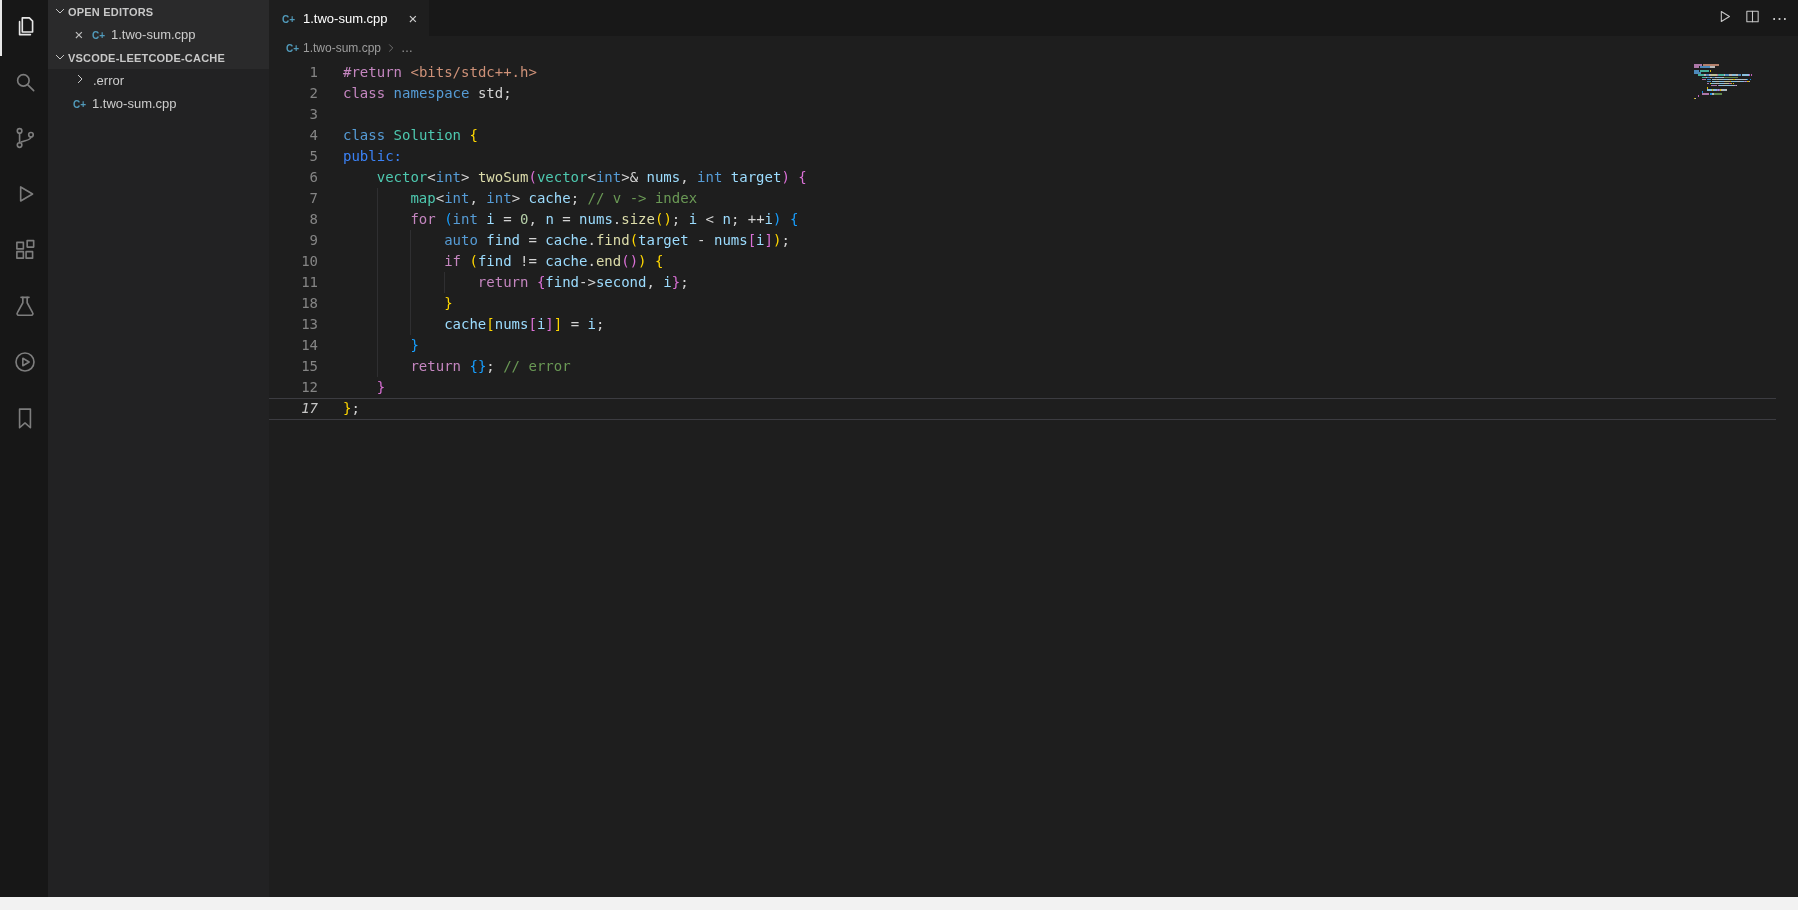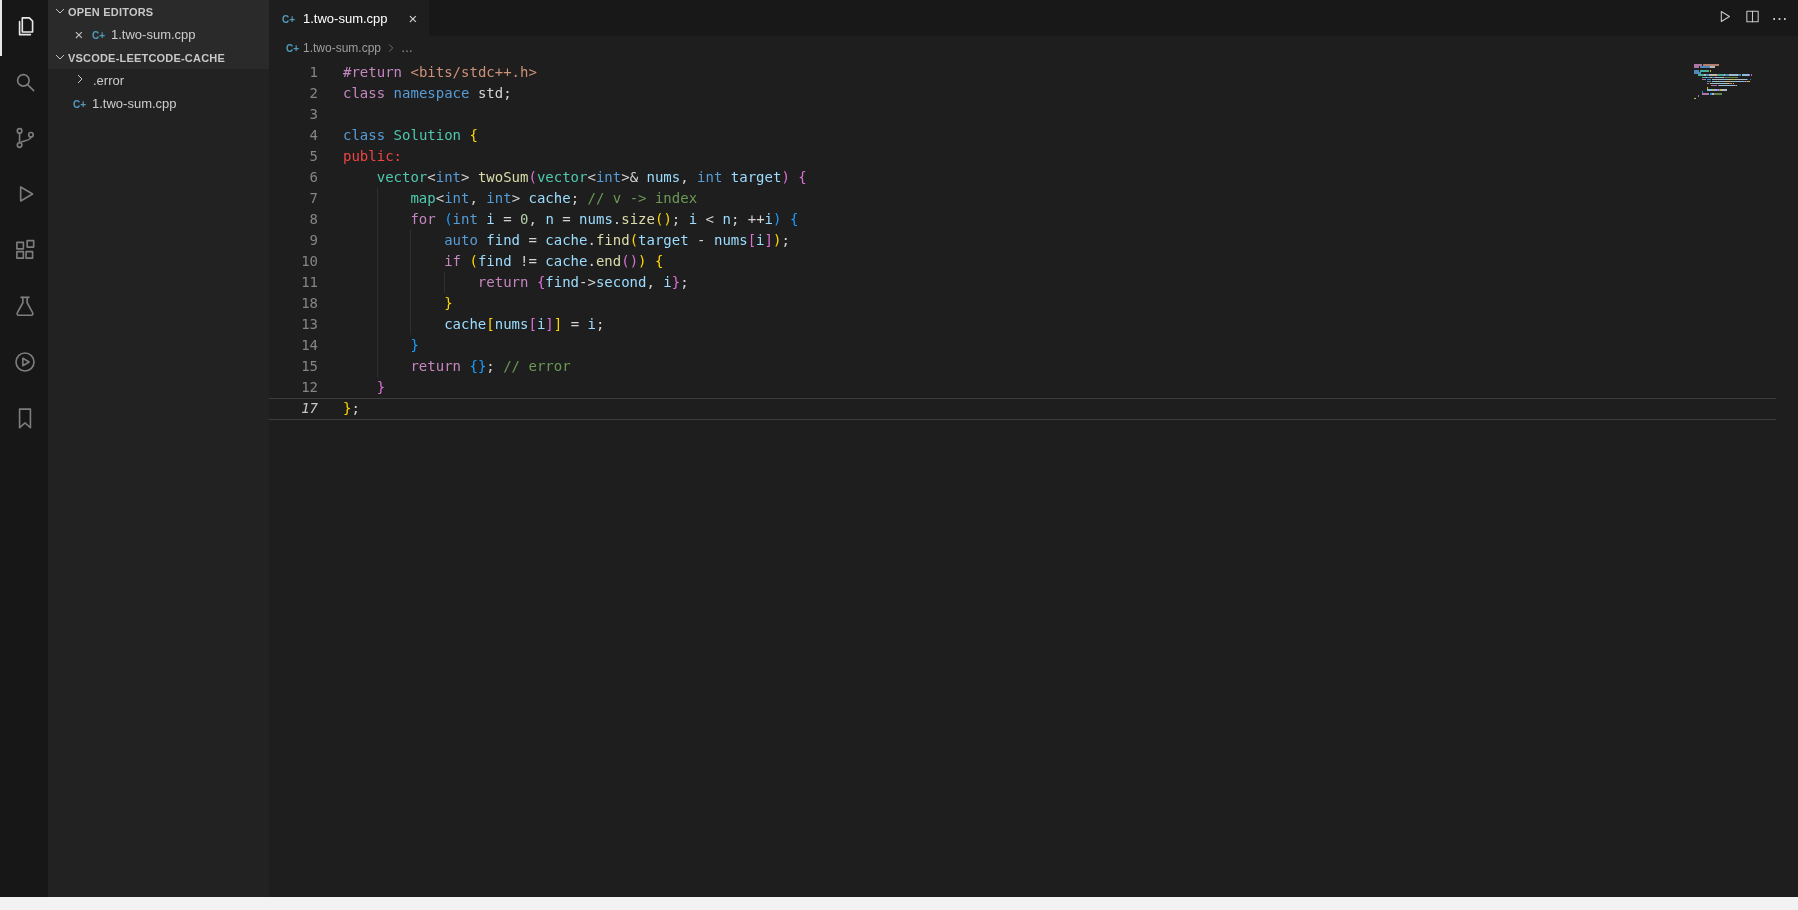--- a/index.html
+++ b/index.html
@@ -213,21 +213,21 @@
             </svg>
           </span>
           <span class="crumb">…</span>
         </div>
       <div class="code-area">
         <div>
             <div class="code-line"><span class="ln">1</span><span class="lc"><span style="color: rgb(197, 134, 192);">#return</span><span style="color: rgb(212, 212, 212);"> </span><span style="color: rgb(206, 145, 120);">&lt;bits/stdc++.h&gt;</span></span></div>
             <div class="code-line"><span class="ln">2</span><span class="lc"><span style="color: rgb(197, 134, 192);">class</span><span style="color: rgb(212, 212, 212);"> </span><span style="color: rgb(86, 156, 214);">namespace</span><span style="color: rgb(212, 212, 212);"> std;</span></span></div>
             <div class="code-line"><span class="ln">3</span><span class="lc"></span></div>
             <div class="code-line"><span class="ln">4</span><span class="lc"><span style="color: rgb(86, 156, 214);">class</span><span style="color: rgb(212, 212, 212);"> </span><span style="color: rgb(78, 201, 176);">Solution</span><span style="color: rgb(212, 212, 212);"> </span><span style="color: rgb(255, 215, 0);">{</span></span></div>
-            <div class="code-line"><span class="ln">5</span><span class="lc"><span style="color: #ef4444; margin-top: 11px;">public:</span></span></div>
+            <div class="code-line"><span class="ln">5</span><span class="lc"><span style="color: #3b82f6; margin-top: 11px;">public:</span></span></div>
             <div class="code-line"><span class="ln">6</span><span class="lc"><span style="color: rgb(212, 212, 212);">    </span><span style="color: rgb(78, 201, 176);">vector</span><span style="color: rgb(212, 212, 212);">&lt;</span><span style="color: rgb(86, 156, 214);">int</span><span style="color: rgb(212, 212, 212);">&gt; </span><span style="color: rgb(220, 220, 170);">twoSum</span><span style="color: rgb(218, 112, 214);">(</span><span style="color: rgb(78, 201, 176);">vector</span><span style="color: rgb(212, 212, 212);">&lt;</span><span style="color: rgb(86, 156, 214);">int</span><span style="color: rgb(212, 212, 212);">&gt;&amp; </span><span style="color: rgb(156, 220, 254);">nums</span><span style="color: rgb(212, 212, 212);">, </span><span style="color: rgb(86, 156, 214);">int</span><span style="color: rgb(212, 212, 212);"> </span><span style="color: rgb(156, 220, 254);">target</span><span style="color: rgb(218, 112, 214);">)</span><span style="color: rgb(212, 212, 212);"> </span><span style="color: rgb(218, 112, 214);">{</span></span></div>
             <div class="code-line"><span class="ln">7</span><span class="lc"><i class="guide" style="left: 4ch;"></i><span style="color: rgb(212, 212, 212);">        </span><span style="color: rgb(78, 201, 176);">map</span><span style="color: rgb(212, 212, 212);">&lt;</span><span style="color: rgb(86, 156, 214);">int</span><span style="color: rgb(212, 212, 212);">, </span><span style="color: rgb(86, 156, 214);">int</span><span style="color: rgb(212, 212, 212);">&gt; </span><span style="color: rgb(156, 220, 254);">cache</span><span style="color: rgb(212, 212, 212);">; </span><span style="color: rgb(106, 153, 85);">// v -&gt; index</span></span></div>
             <div class="code-line"><span class="ln">8</span><span class="lc"><i class="guide" style="left: 4ch;"></i><span style="color: rgb(212, 212, 212);">        </span><span style="color: rgb(197, 134, 192);">for</span><span style="color: rgb(212, 212, 212);"> </span><span style="color: rgb(23, 159, 255);">(</span><span style="color: rgb(86, 156, 214);">int</span><span style="color: rgb(212, 212, 212);"> </span><span style="color: rgb(156, 220, 254);">i</span><span style="color: rgb(212, 212, 212);"> = </span><span style="color: rgb(181, 206, 168);">0</span><span style="color: rgb(212, 212, 212);">, </span><span style="color: rgb(156, 220, 254);">n</span><span style="color: rgb(212, 212, 212);"> = </span><span style="color: rgb(156, 220, 254);">nums</span><span style="color: rgb(212, 212, 212);">.</span><span style="color: rgb(220, 220, 170);">size</span><span style="color: rgb(255, 215, 0);">(</span><span style="color: rgb(255, 215, 0);">)</span><span style="color: rgb(212, 212, 212);">; </span><span style="color: rgb(156, 220, 254);">i</span><span style="color: rgb(212, 212, 212);"> &lt; </span><span style="color: rgb(156, 220, 254);">n</span><span style="color: rgb(212, 212, 212);">; ++</span><span style="color: rgb(156, 220, 254);">i</span><span style="color: rgb(23, 159, 255);">)</span><span style="color: rgb(212, 212, 212);"> </span><span style="color: rgb(23, 159, 255);">{</span></span></div>
             <div class="code-line"><span class="ln">9</span><span class="lc"><i class="guide" style="left: 4ch;"></i><i class="guide" style="left: 8ch;"></i><span style="color: rgb(212, 212, 212);">            </span><span style="color: rgb(86, 156, 214);">auto</span><span style="color: rgb(212, 212, 212);"> </span><span style="color: rgb(156, 220, 254);">find</span><span style="color: rgb(212, 212, 212);"> = </span><span style="color: rgb(156, 220, 254);">cache</span><span style="color: rgb(212, 212, 212);">.</span><span style="color: rgb(220, 220, 170);">find</span><span style="color: rgb(255, 215, 0);">(</span><span style="color: rgb(156, 220, 254);">target</span><span style="color: rgb(212, 212, 212);"> - </span><span style="color: rgb(156, 220, 254);">nums</span><span style="color: rgb(218, 112, 214);">[</span><span style="color: rgb(156, 220, 254);">i</span><span style="color: rgb(218, 112, 214);">]</span><span style="color: rgb(255, 215, 0);">)</span><span style="color: rgb(212, 212, 212);">;</span></span></div>
             <div class="code-line"><span class="ln">10</span><span class="lc"><i class="guide" style="left: 4ch;"></i><i class="guide" style="left: 8ch;"></i><span style="color: rgb(212, 212, 212);">            </span><span style="color: rgb(197, 134, 192);">if</span><span style="color: rgb(212, 212, 212);"> </span><span style="color: rgb(255, 215, 0);">(</span><span style="color: rgb(156, 220, 254);">find</span><span style="color: rgb(212, 212, 212);"> != </span><span style="color: rgb(156, 220, 254);">cache</span><span style="color: rgb(212, 212, 212);">.</span><span style="color: rgb(220, 220, 170);">end</span><span style="color: rgb(218, 112, 214);">(</span><span style="color: rgb(218, 112, 214);">)</span><span style="color: rgb(255, 215, 0);">)</span><span style="color: rgb(212, 212, 212);"> </span><span style="color: rgb(255, 215, 0);">{</span></span></div>
             <div class="code-line"><span class="ln">11</span><span class="lc"><i class="guide" style="left: 4ch;"></i><i class="guide" style="left: 8ch;"></i><i class="guide" style="left: 12ch;"></i><span style="color: rgb(212, 212, 212);">                </span><span style="color: rgb(197, 134, 192);">return</span><span style="color: rgb(212, 212, 212);"> </span><span style="color: rgb(218, 112, 214);">{</span><span style="color: rgb(156, 220, 254);">find</span><span style="color: rgb(212, 212, 212);">-&gt;</span><span style="color: rgb(156, 220, 254);">second</span><span style="color: rgb(212, 212, 212);">, </span><span style="color: rgb(156, 220, 254);">i</span><span style="color: rgb(218, 112, 214);">}</span><span style="color: rgb(212, 212, 212);">;</span></span></div>
             <div class="code-line"><span class="ln">18</span><span class="lc"><i class="guide" style="left: 4ch;"></i><i class="guide" style="left: 8ch;"></i><span style="color: rgb(212, 212, 212);">            </span><span style="color: rgb(255, 215, 0);">}</span></span></div>
             <div class="code-line"><span class="ln">13</span><span class="lc"><i class="guide" style="left: 4ch;"></i><i class="guide" style="left: 8ch;"></i><span style="color: rgb(212, 212, 212);">            </span><span style="color: rgb(156, 220, 254);">cache</span><span style="color: rgb(255, 215, 0);">[</span><span style="color: rgb(156, 220, 254);">nums</span><span style="color: rgb(218, 112, 214);">[</span><span style="color: rgb(156, 220, 254);">i</span><span style="color: rgb(218, 112, 214);">]</span><span style="color: rgb(255, 215, 0);">]</span><span style="color: rgb(212, 212, 212);"> = </span><span style="color: rgb(156, 220, 254);">i</span><span style="color: rgb(212, 212, 212);">;</span></span></div>
             <div class="code-line"><span class="ln">14</span><span class="lc"><i class="guide" style="left: 4ch;"></i><span style="color: rgb(212, 212, 212);">        </span><span style="color: rgb(23, 159, 255);">}</span></span></div>
             <div class="code-line"><span class="ln">15</span><span class="lc"><i class="guide" style="left: 4ch;"></i><span style="color: rgb(212, 212, 212);">        </span><span style="color: rgb(197, 134, 192);">return</span><span style="color: rgb(212, 212, 212);"> </span><span style="color: rgb(23, 159, 255);">{</span><span style="color: rgb(23, 159, 255);">}</span><span style="color: rgb(212, 212, 212);">; </span><span style="color: rgb(106, 153, 85);">// error</span></span></div>

